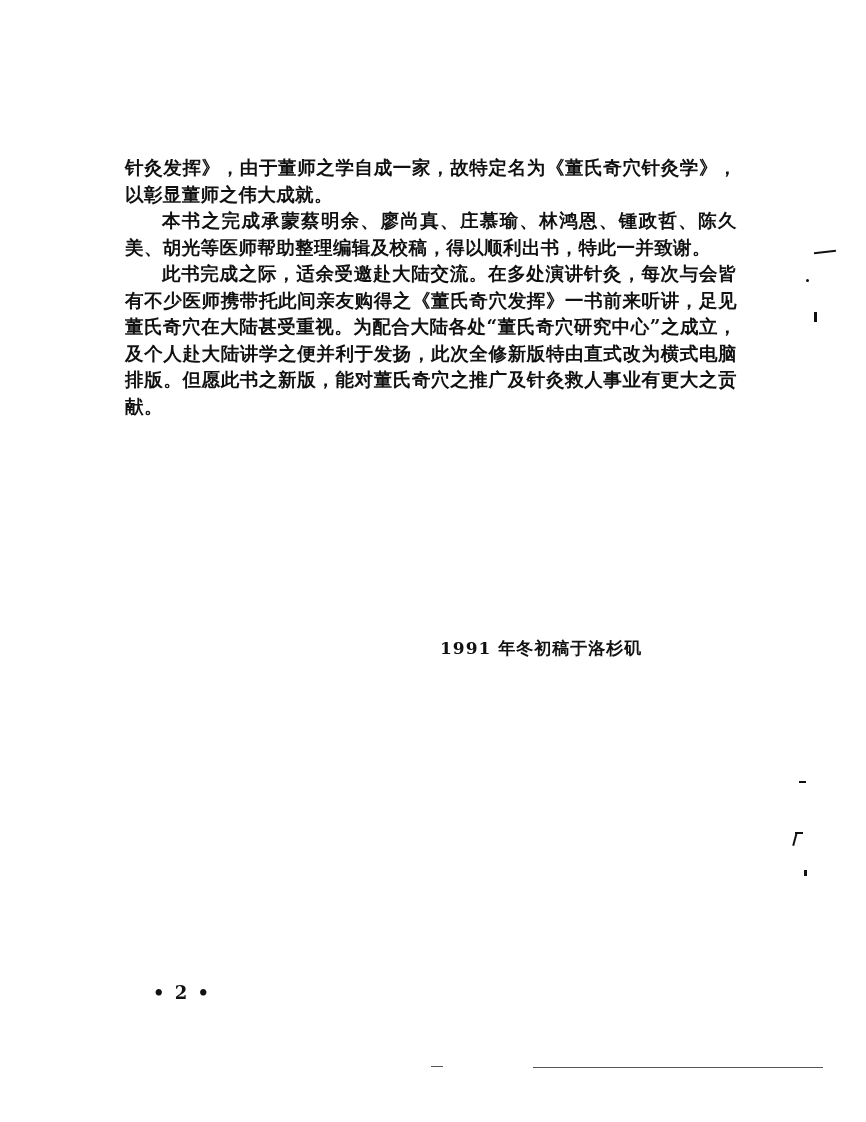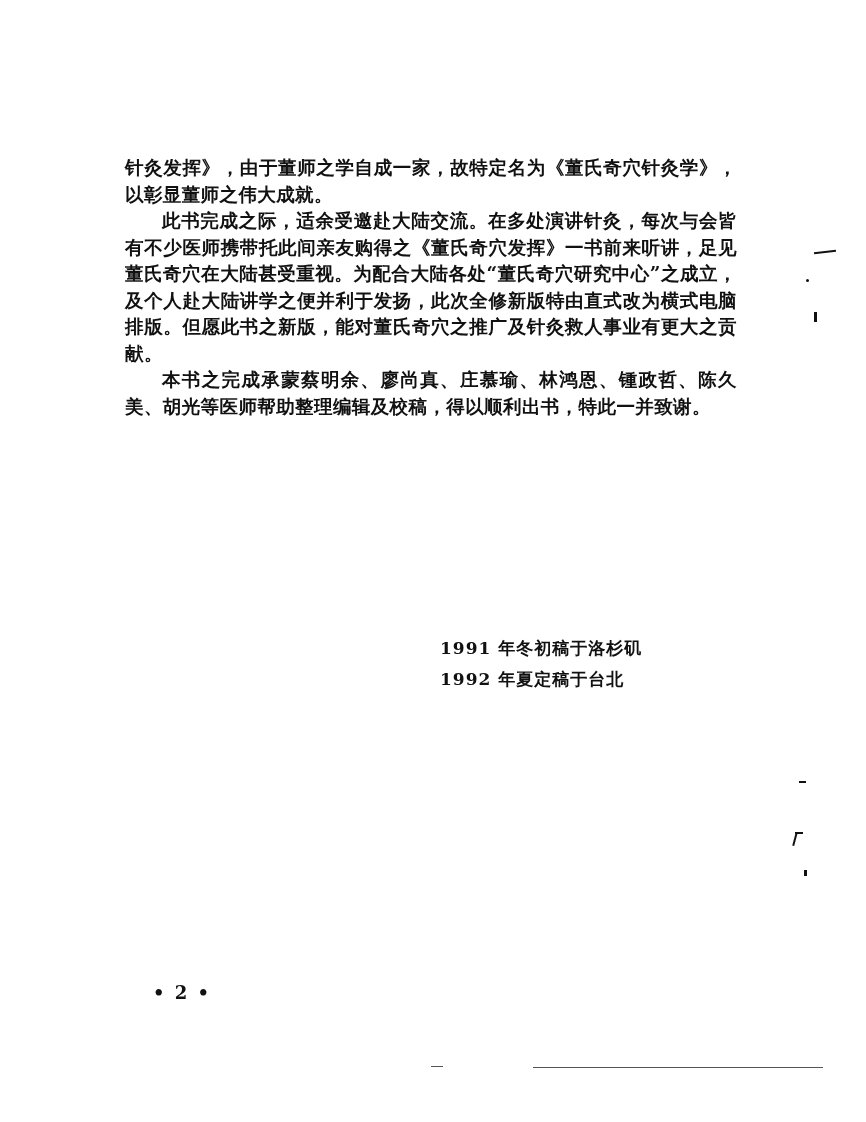--- a/index.html
+++ b/index.html
@@ -74,26 +74,25 @@
       background: #555;
     }
   </style>
 </head>
 <body>
 
 <div class="page">
 
   <div class="body-text">
     <p class="para">针灸发挥》，由于董师之学自成一家，故特定名为《董氏奇穴针灸学》，以彰显董师之伟大成就。</p>
+    <p class="para indent">本书之完成承蒙蔡明余、廖尚真、庄慕瑜、林鸿恩、锺政哲、陈久美、胡光等医师帮助整理编辑及校稿，得以顺利出书，特此一并致谢。</p>
     <p class="para indent">此书完成之际，适余受邀赴大陆交流。在多处演讲针灸，每次与会皆有不少医师携带托此间亲友购得之《董氏奇穴发挥》一书前来听讲，足见董氏奇穴在大陆甚受重视。为配合大陆各处“董氏奇穴研究中心”之成立，及个人赴大陆讲学之便并利于发扬，此次全修新版特由直式改为横式电脑排版。但愿此书之新版，能对董氏奇穴之推广及针灸救人事业有更大之贡献。</p>
-    <p class="para indent">本书之完成承蒙蔡明余、廖尚真、庄慕瑜、林鸿恩、锺政哲、陈久美、胡光等医师帮助整理编辑及校稿，得以顺利出书，特此一并致谢。</p>
   </div>
 
   <div class="date-line date-1">1991 年冬初稿于洛杉矶</div>
-  <div class="date-line date-2">1992 年夏定稿于台北</div>
 
   <div class="page-number">• 2 •</div>
 
   <div class="scan-mark" style="left:806px;top:251px;width:22px;height:2px;transform:rotate(-6deg);"></div>
   <div class="scan-mark" style="left:798px;top:279px;width:3px;height:3px;border-radius:50%;"></div>
   <div class="scan-mark" style="left:806px;top:312px;width:3px;height:10px;"></div>
   <div class="scan-mark" style="left:791px;top:781px;width:7px;height:2px;"></div>
   <div class="scan-mark" style="left:786px;top:832px;width:2px;height:14px;transform:rotate(15deg);"></div>
   <div class="scan-mark" style="left:787px;top:832px;width:8px;height:2px;"></div>
   <div class="scan-mark" style="left:796px;top:870px;width:3px;height:6px;"></div>

